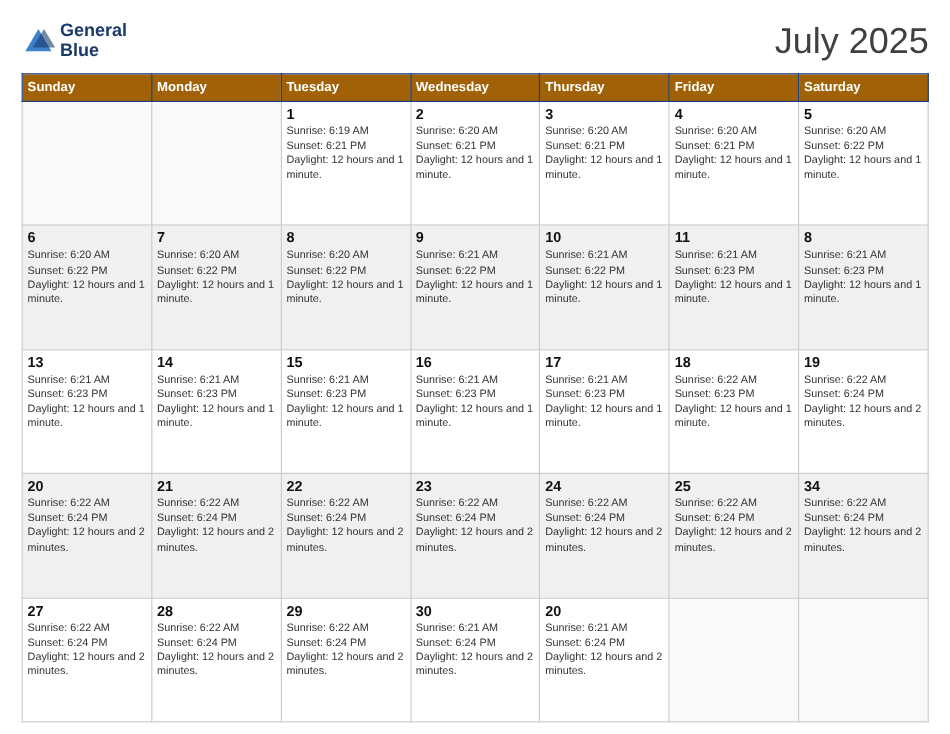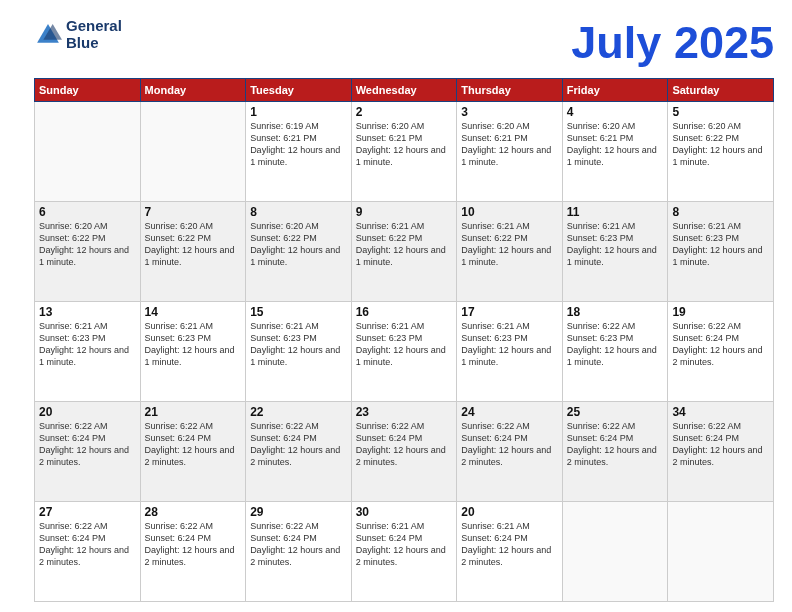--- a/index.html
+++ b/index.html
@@ -6,21 +6,21 @@
     body {
       font-family: Arial, sans-serif;
       background: #fff;
       width: 792px;
       height: 612px;
       overflow: hidden;
     }
     .page {
       width: 792px;
       height: 612px;
-      padding: 18px 18px 10px 34px;
+      padding: 18px 18px 10px 18px;
       display: flex;
       flex-direction: column;
     }
     .header {
       display: flex;
       justify-content: space-between;
       align-items: flex-start;
       margin-bottom: 10px;
     }
     .logo {
@@ -35,38 +35,38 @@
       line-height: 1.1;
     }
     .logo-icon {
       width: 28px;
       height: 28px;
     }
     .title-section {
       text-align: right;
     }
     .month-title {
-      font-size: 45px;
-      font-weight: bold;
-      color: #1d4ed8;
+      font-size: 30px;
+      font-weight: normal;
+      color: #404040;
       line-height: 1.1;
     }
     .subtitle {
       font-size: 14px;
       color: #333;
     }
     .calendar {
       flex: 1;
       border: 1px solid #ccc;
       border-collapse: collapse;
       width: 100%;
       table-layout: fixed;
     }
     .calendar th {
-      background-color: #b91c1c;
+      background-color: #a16207;
       color: #fff;
       font-size: 11px;
       font-weight: bold;
       padding: 5px 4px;
       text-align: left;
       border: 1px solid #1a4080;
     }
     .calendar td {
       border: 1px solid #ccc;
       vertical-align: top;

